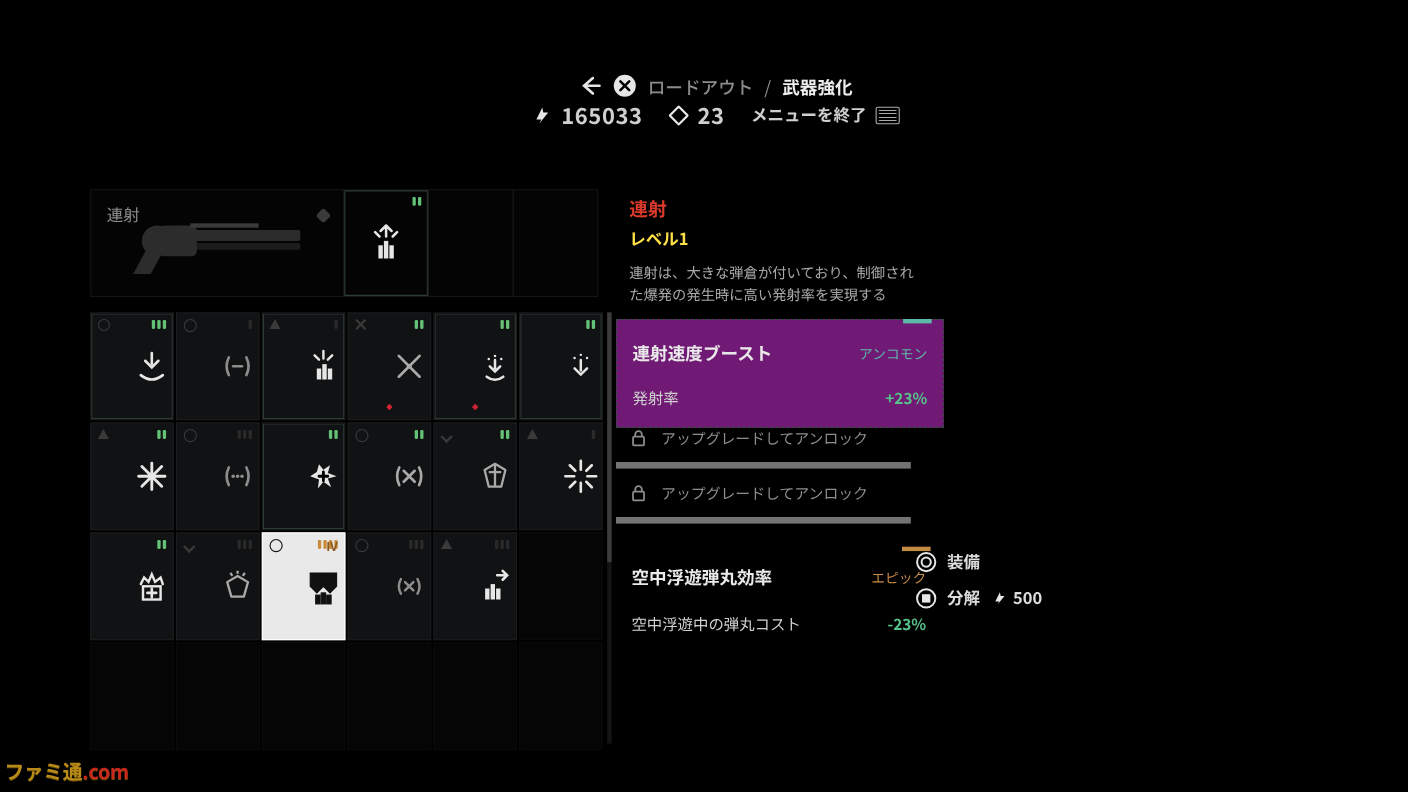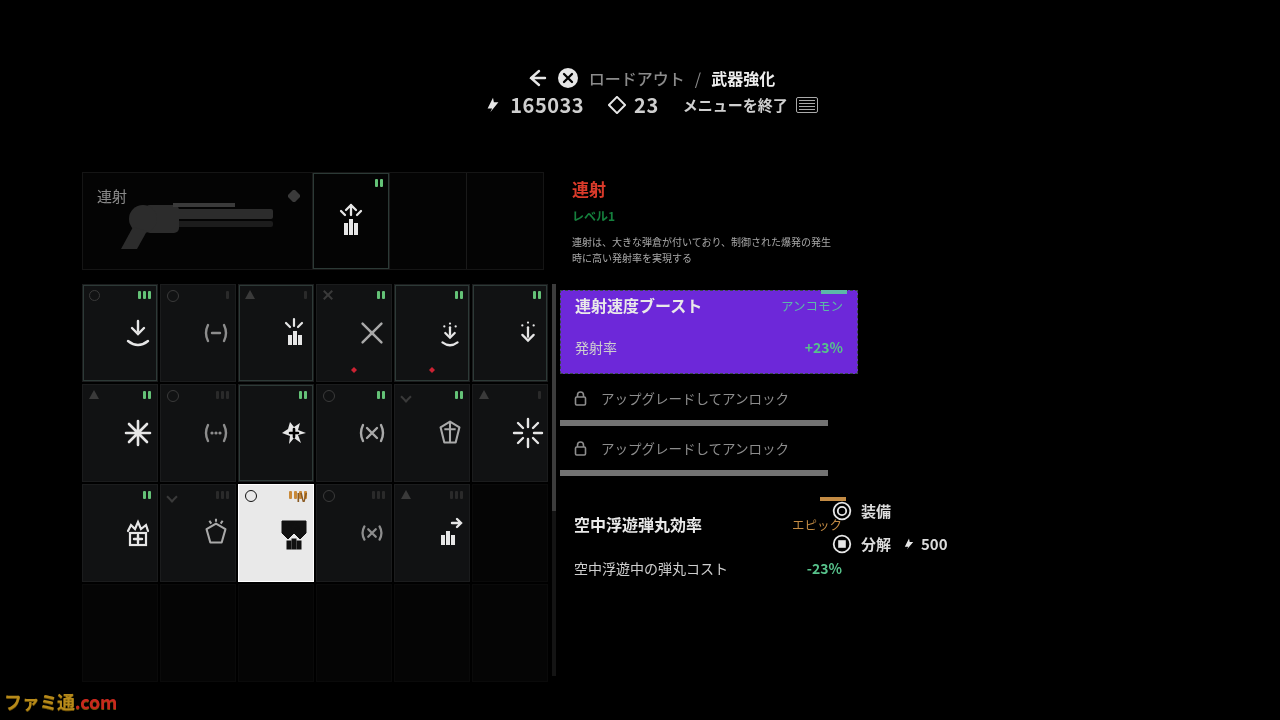--- a/index.html
+++ b/index.html
@@ -95,26 +95,26 @@
 
   .scrollbar{position:absolute;left:552px;top:284px;width:4px;height:392px;background:#141414}
   .scrollbar::after{content:"";position:absolute;left:0;top:0;width:100%;height:58%;background:#3c3c3c}
 
   
   .right{
     position:absolute;left:572px;top:176px;width:280px;
     color:var(--text);
   }
   .weapon-title{color:var(--accent-red);font-weight:700;font-size:17px;margin-bottom:6px}
-  .weapon-level{font-weight:700;font-size:12px;color:#15803d;margin-bottom:10px}
-  .weapon-desc{font-size:10px;line-height:1.55;color:#a9a9a9;max-width:260px}
+  .weapon-level{font-weight:700;font-size:15px;color:#fde047;margin-bottom:10px}
+  .weapon-desc{font-size:13px;line-height:1.55;color:#a9a9a9;max-width:260px}
 
   .card{
     position:absolute;left:560px;top:290px;width:268px;
-    border:1px dashed #3a4a46;background:#6d28d9;padding:2px 14px 16px;
+    border:1px dashed #3a4a46;background:#701a75;padding:17px 14px 16px;
   }
   .card .rarbar{position:absolute;right:10px;top:-1px;width:26px;height:4px;background:var(--accent-teal)}
   .card .row1{display:flex;justify-content:space-between;align-items:center;margin-bottom:20px}
   .card .pname{font-weight:700;font-size:16px;color:#e9e9e9}
   .card .rarity{font-size:12.5px;color:var(--accent-teal)}
   .card .statrow{display:flex;justify-content:space-between;font-size:14px}
   .card .statlabel{color:#cfcfcf}
   .card .statval{color:var(--accent-green);font-weight:600}
 
   .locked-list{position:absolute;left:560px;top:376px;width:268px}

